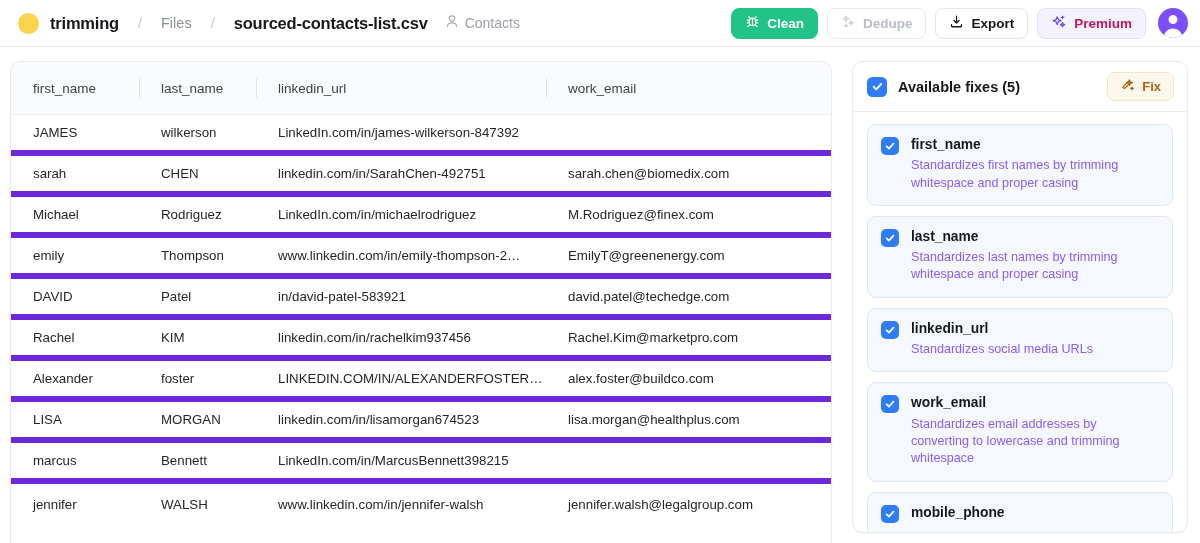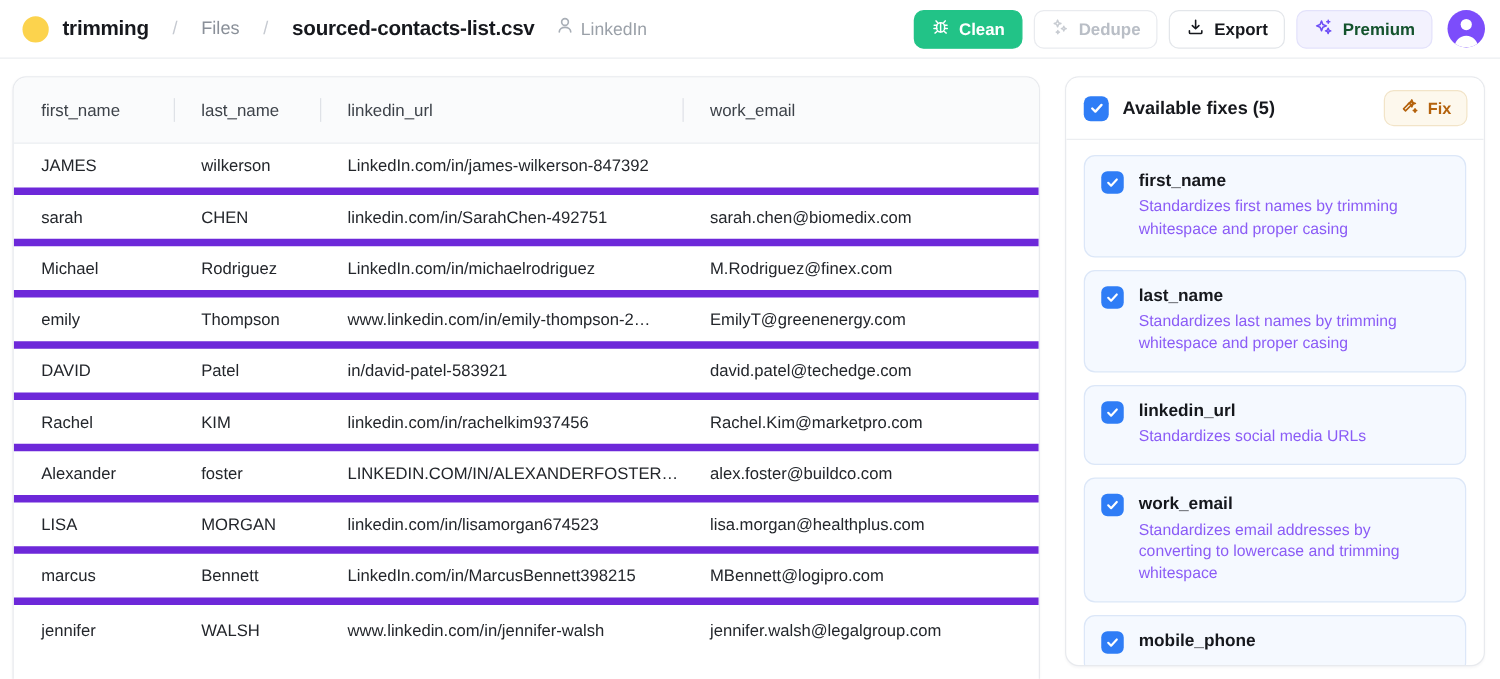--- a/index.html
+++ b/index.html
@@ -56,21 +56,21 @@
     cursor: pointer;
     white-space: nowrap;
   }
   .btn-clean {
     background: #22c387; border-color: #22c387; color: #fff;
   }
   .btn-dedupe {
     color: #b9bec6; border-color: #e9ebef; cursor: default;
   }
   .btn-premium {
-    background: #f3f2fe; border-color: #e3e2fb; color: #14532d;
+    background: #f3f2fe; border-color: #e3e2fb; color: #be185d;
   }
   .avatar {
     width: 30px; height: 30px; border-radius: 50%;
     background: #7c4dfb;
     display: flex; align-items: flex-end; justify-content: center;
     overflow: hidden;
     margin-left: 3px;
     cursor: pointer;
     flex: none;
   }
@@ -218,21 +218,21 @@
     <span class="crumb-file">sourced-contacts-list.csv</span>
   </div>
 
   <div class="contacts-tag">
     <span>
       <svg width="14" height="15" viewBox="0 0 14 15" fill="none">
         <circle cx="7" cy="4.6" r="2.7" stroke="#a8aeb6" stroke-width="1.3"></circle>
         <path d="M2.4 12.6c0-2.3 2.1-3.7 4.6-3.7s4.6 1.4 4.6 3.7" stroke="#a8aeb6" stroke-width="1.3" stroke-linecap="round"></path>
       </svg>
     </span>
-    <span class="lbl">LinkedIn</span>
+    <span class="lbl">Contacts</span>
   </div>
 
   <div class="topbar-actions">
     <button class="btn btn-clean">
       <span>
         <svg width="15" height="15" viewBox="0 0 16 16" fill="none" stroke="#fff" stroke-width="1.25" stroke-linecap="round">
           <path d="M5.3 4.2 4.1 2.9M10.7 4.2l1.2-1.3"></path>
           <rect x="4.6" y="4.4" width="6.8" height="8" rx="3.4" fill="none"></rect>
           <path d="M4.7 6.6H2.5M4.7 9.4H2.3M4.9 11.9 3.2 13.3M11.3 6.6h2.2M11.3 9.4h2.4M11.1 11.9l1.7 1.4M8 4.6v7.8"></path>
         </svg>
@@ -335,21 +335,20 @@
       <div class="trow">
         <div class="td c1">LISA</div>
         <div class="td c2">MORGAN</div>
         <div class="td c3">linkedin.com/in/lisamorgan674523</div>
         <div class="td c4">lisa.morgan@healthplus.com</div>
       </div>
       <div class="trow">
         <div class="td c1">marcus</div>
         <div class="td c2">Bennett</div>
         <div class="td c3">LinkedIn.com/in/MarcusBennett398215</div>
-        <div class="td c4">MBennett@logipro.com</div>
       </div>
       <div class="trow">
         <div class="td c1">jennifer</div>
         <div class="td c2">WALSH</div>
         <div class="td c3">www.linkedin.com/in/jennifer-walsh</div>
         <div class="td c4">jennifer.walsh@legalgroup.com</div>
       </div>
     </div>
   </div>
 

